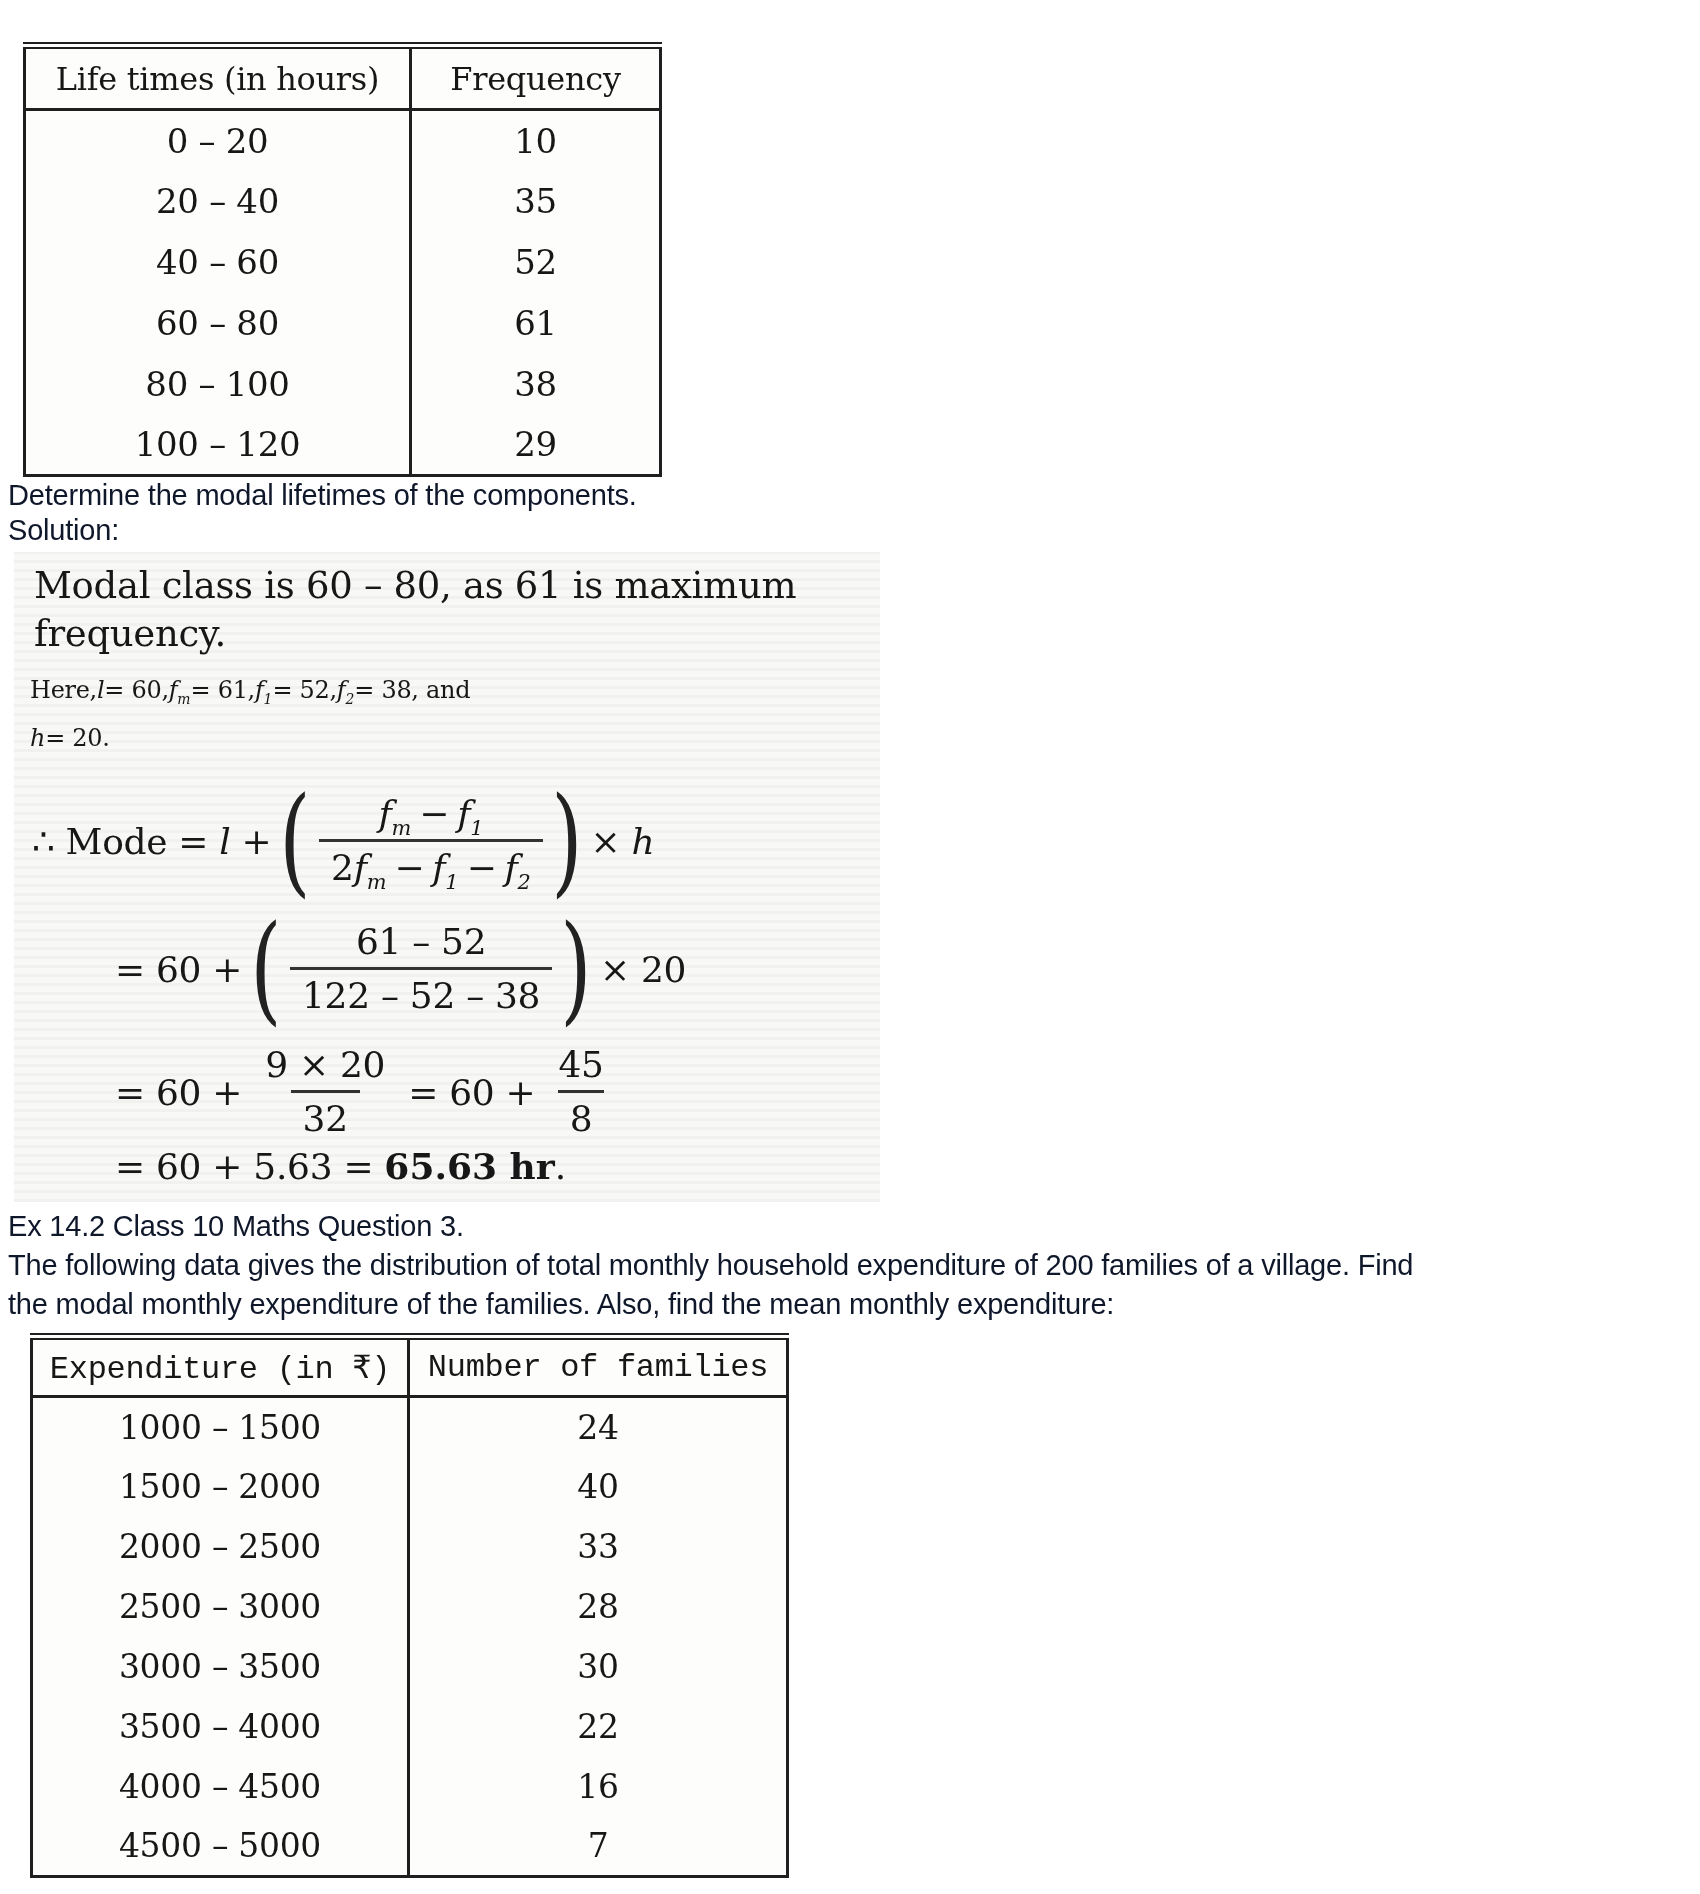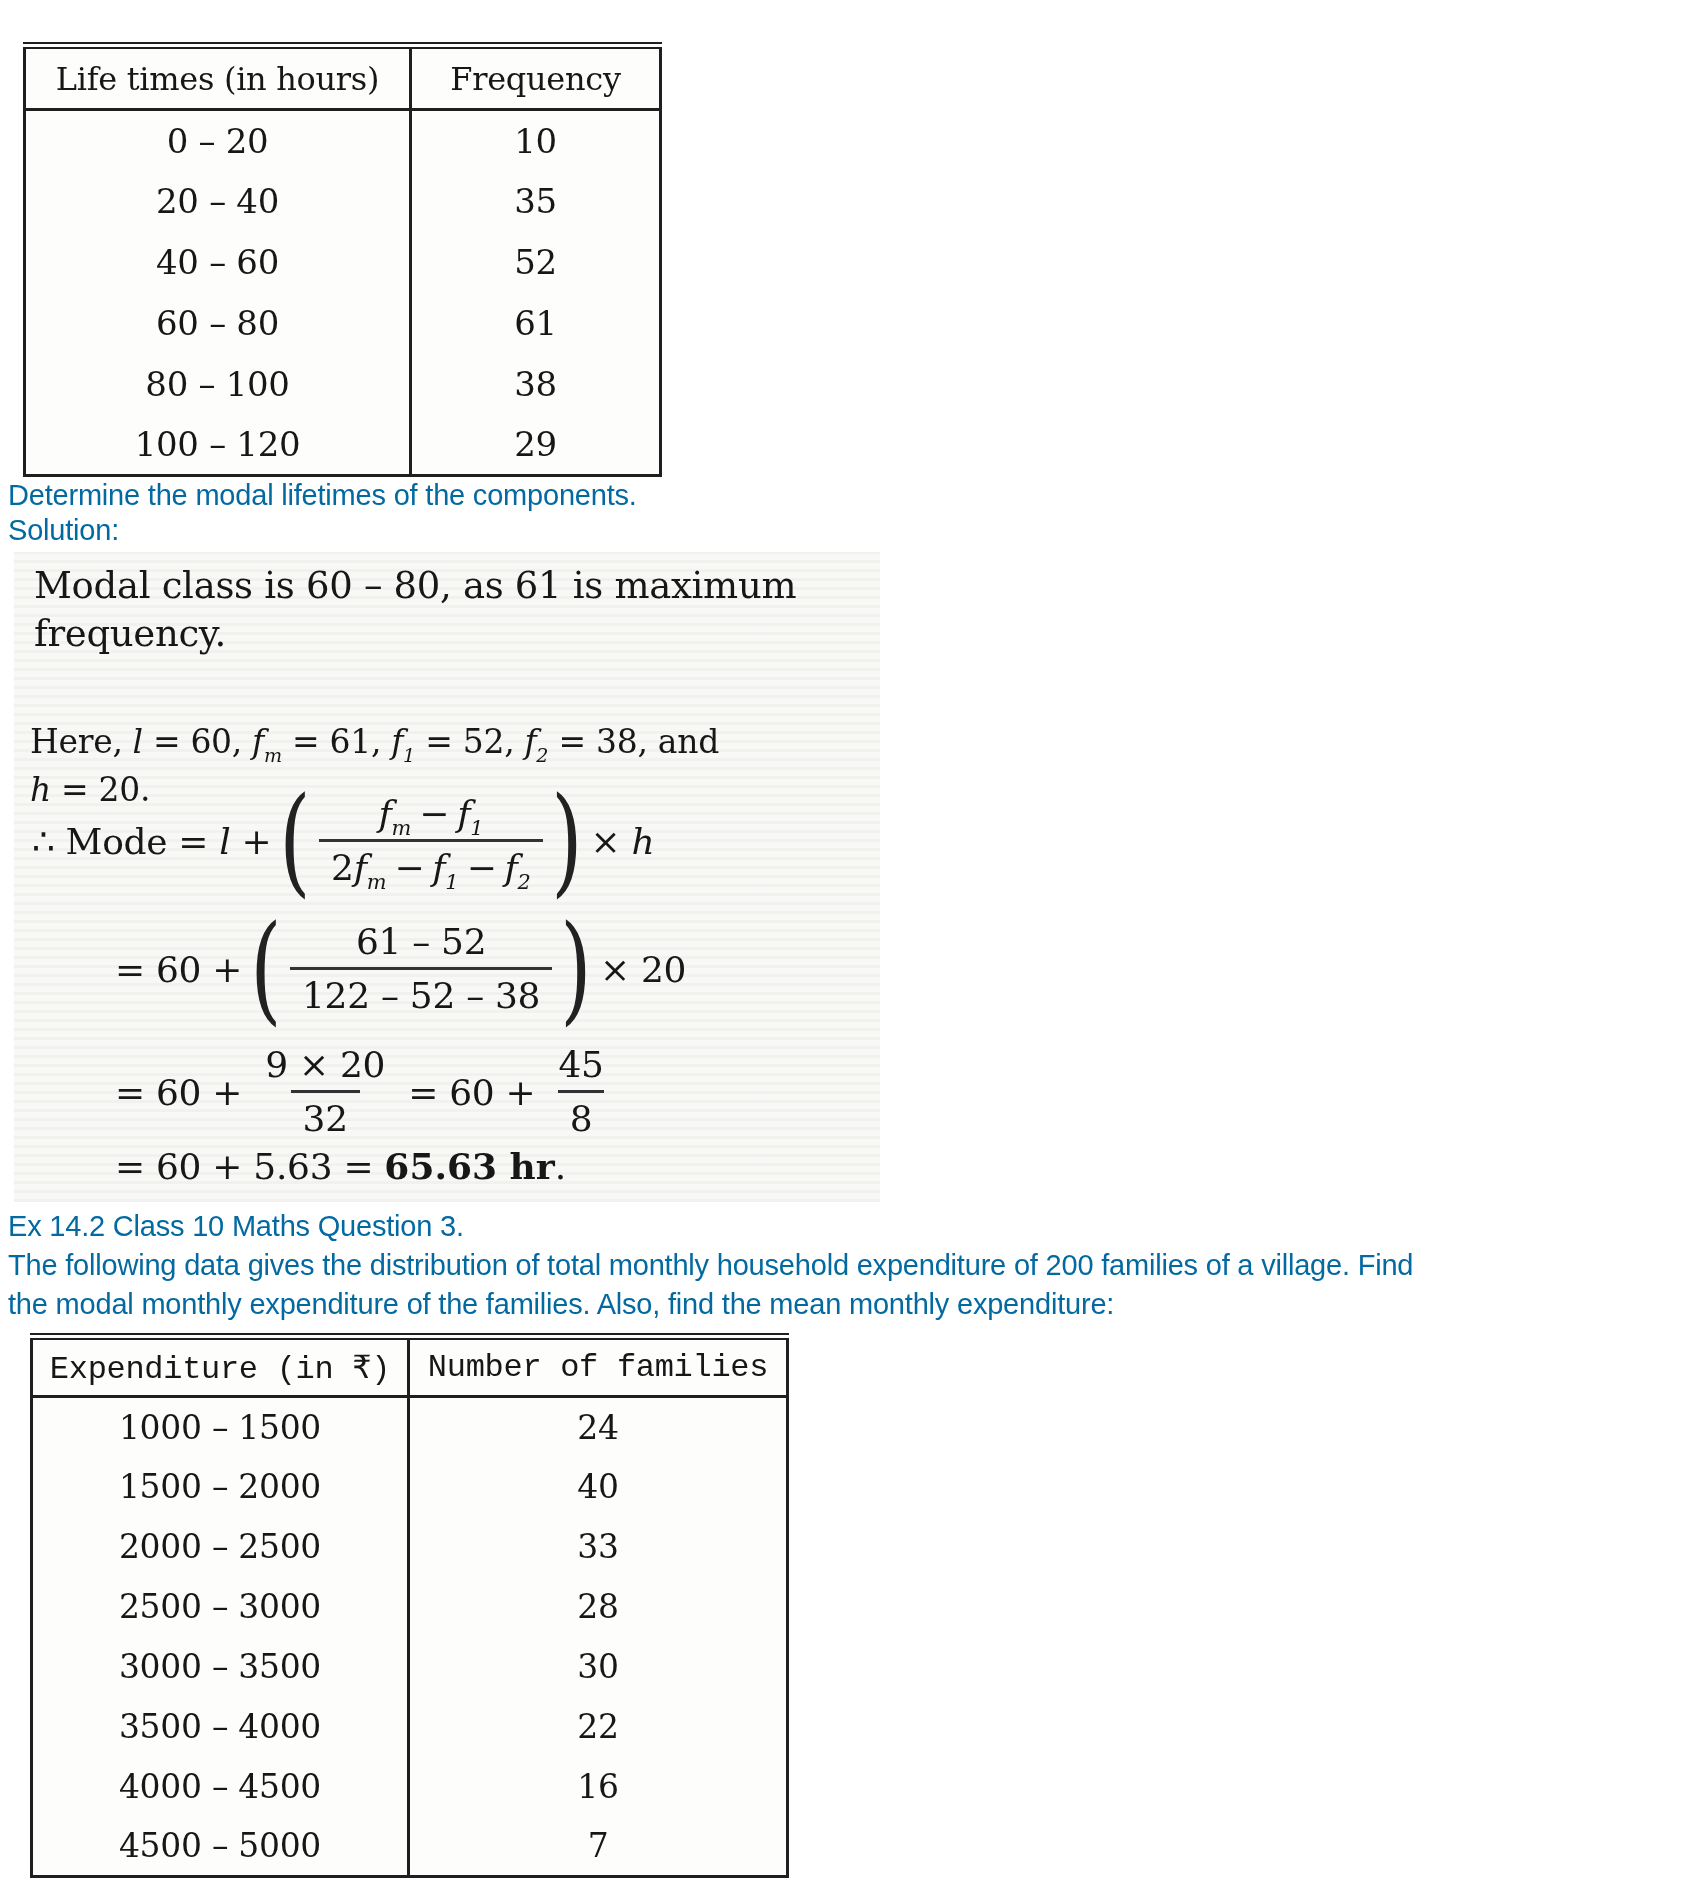--- a/index.html
+++ b/index.html
@@ -21,36 +21,36 @@
   #table1 th:first-child, #table1 td:first-child { width:386px; }
   #table1 th:last-child,  #table1 td:last-child  { width:250px; }
 
   #table2 { position:absolute; left:30px; top:1333px; }
   #table2 th { height:60px; font-size:32px;font-family:Liberation Mono, monospace; }
   #table2 td { height:60px; font-size:33px; }
   #table2 th:first-child, #table2 td:first-child { width:377px; }
   #table2 th:last-child,  #table2 td:last-child  { width:379px; }
 
   
-  .sans-line { position:absolute; left:8px; font-size:29px; line-height:37px; color:#0369a1; letter-spacing:-0.2px; white-space:nowrap; }
+  .sans-line { position:absolute; left:8px; font-size:29px; line-height:37px; color:#0f172a; letter-spacing:-0.2px; white-space:nowrap; }
   #q2prompt  { top:477px; }
   #sollabel  { top:512px; }
   #q3heading { top:1208px; }
   #q3line1   { top:1247px; }
   #q3line2   { top:1286px; }
 
   
   #solution { position:absolute; left:14px; top:552px; width:866px; height:650px;
               background: repeating-linear-gradient(0deg, rgba(110,110,100,0.05) 0 3px, rgba(255,255,255,0) 3px 9px), #f8f8f6; }
   .sline { position:absolute; white-space:nowrap; }
   #modal1 { left:20px; top:12px;  font-size:37px; }
   #modal2 { left:20px; top:60px;  font-size:37px; }
   #here1  { left:16px; top:124px; }
   #here2  { left:16px; top:172px; }
-  .hline  { display:flex; align-items:baseline; gap:10px; font-size:33px;margin-top:46px; }
+  .hline  { display:flex; align-items:baseline; font-size:24px; }
 
   .frm { display:flex; align-items:center; gap:11px; font-size:36px; position:absolute; }
   #modeline { left:18px;  top:228px; height:122px; }
   #step2    { left:101px; top:358px; height:118px; }
   #step3    { left:101px; top:492px; height:96px; }
   #step4    { left:101px; top:590px; height:48px; }
 
   .it  { font-style:italic; }
   .bold { font-weight:bold; letter-spacing:0; }
   sub { font-size:0.58em; font-style:italic; vertical-align:-0.45em; line-height:0; letter-spacing:0; }

